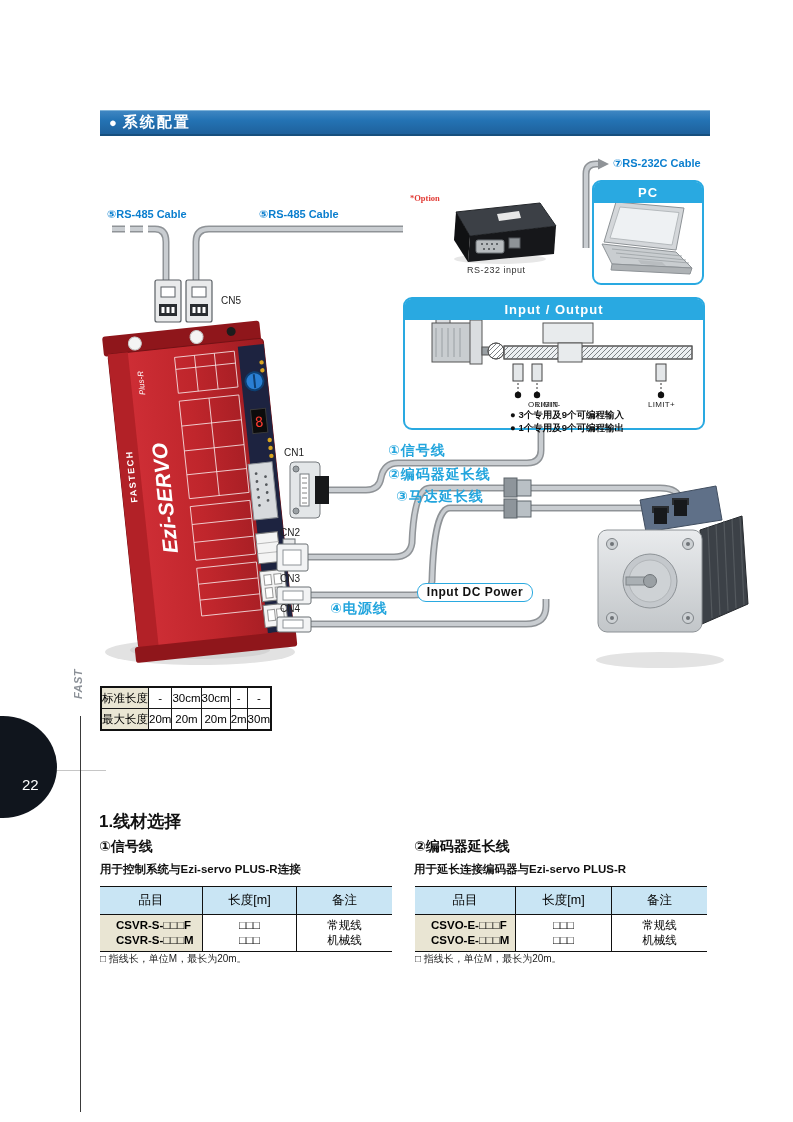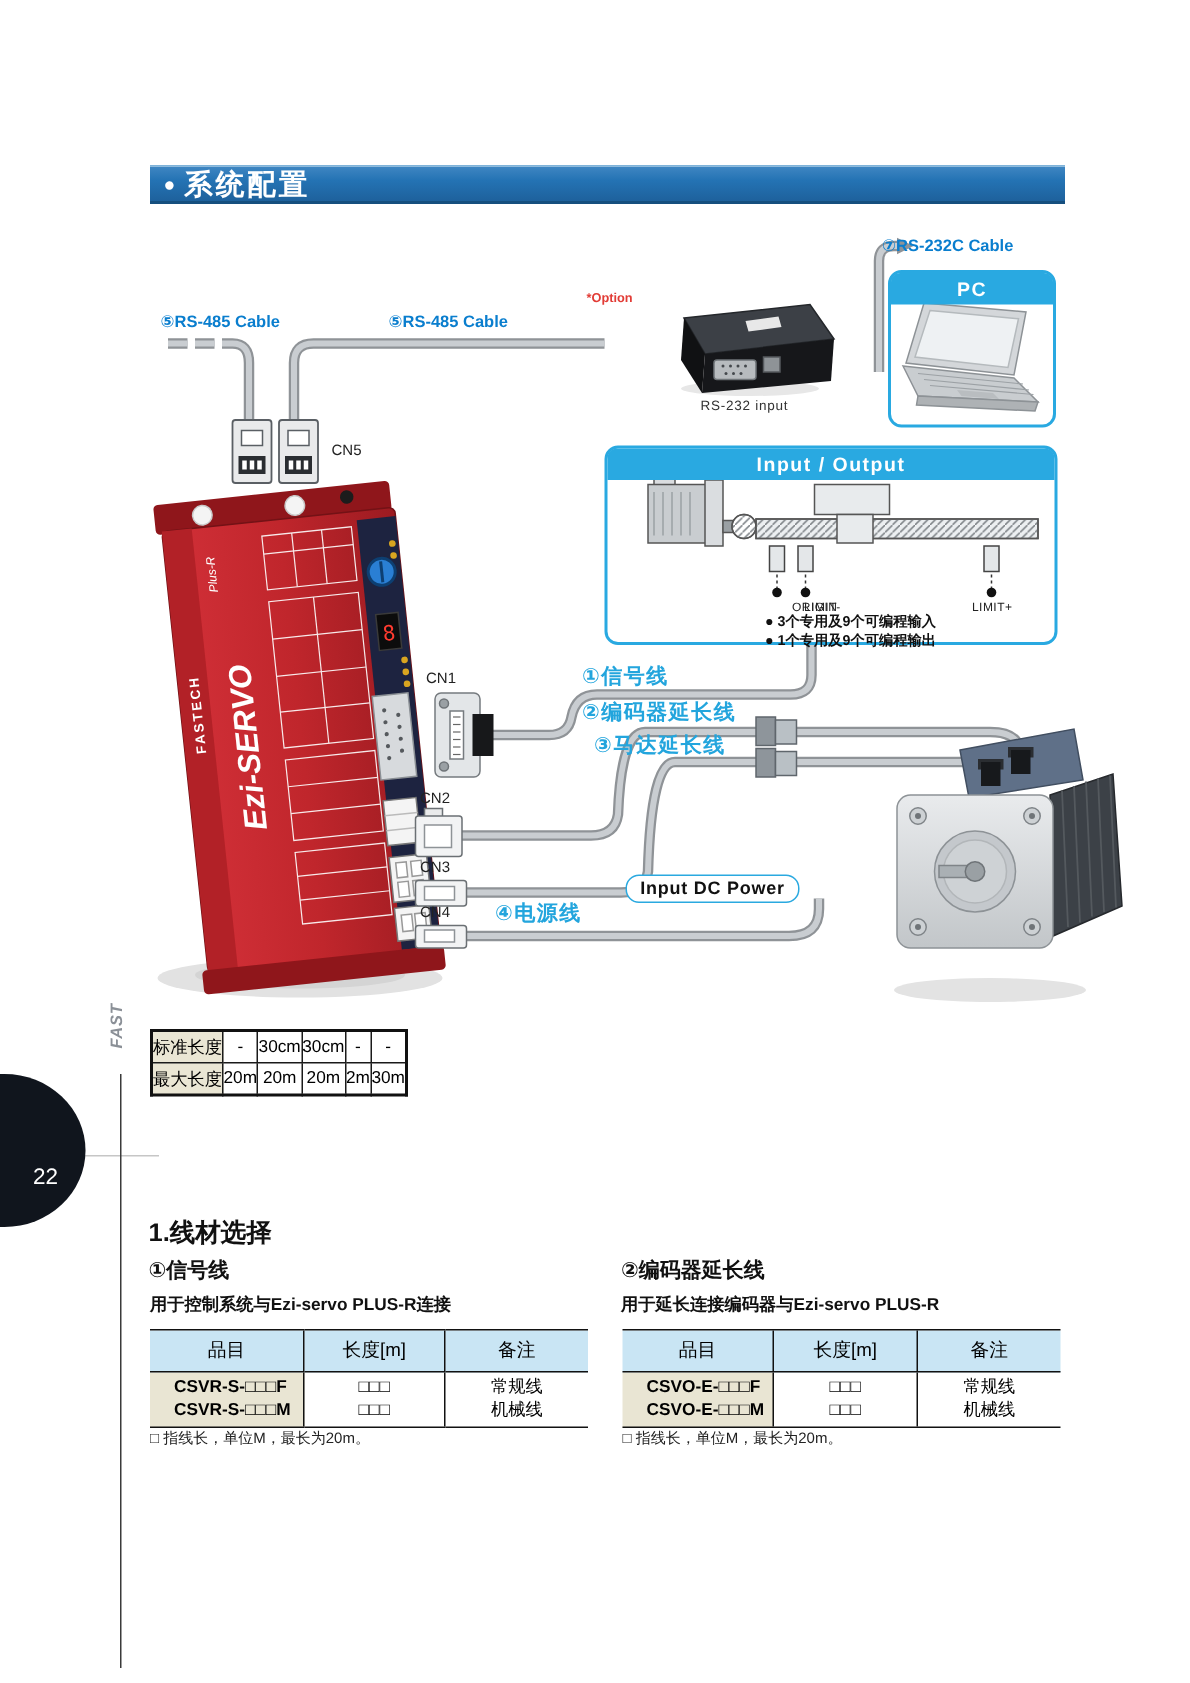--- a/index.html
+++ b/index.html
@@ -13,21 +13,21 @@
   .hrule{position:absolute;left:0;top:770px;width:106px;height:1px;background:#c6c6c6;}
   .page-circle{position:absolute;left:-51px;top:716px;width:108px;height:102px;border-radius:50%;background:#10151d;}
   .page-number{position:absolute;left:22px;top:776px;color:#fff;font-size:15px;}
 
   
   .header-bar{position:absolute;left:100px;top:110px;width:610px;height:26px;
     background:linear-gradient(#3f86c2,#2473b4 40%,#1e619c);
     border-top:1px solid #7fb3d9;border-bottom:2px solid #164f7e;box-sizing:border-box;
     color:#fff;display:flex;align-items:center;}
   .header-bar .bullet{font-size:13px;margin:0 6px 0 9px;}
-  .header-bar .title{font-size:19px;font-weight:bold;letter-spacing:2px;}
+  .header-bar .title{font-size:15px;font-weight:bold;letter-spacing:2px;}
 
   
   .dbox{position:absolute;border:2px solid #29a9e1;border-radius:9px;box-sizing:border-box;background:transparent;}
   .dbox .dbox-header{height:21px;background:#29a9e1;border-radius:6px 6px 0 0;color:#fff;
     font-weight:bold;font-size:13px;text-align:center;line-height:21px;letter-spacing:1px;}
 
   .lbl{position:absolute;white-space:nowrap;}
   .lbl-blue-sm{color:#0a7ece;font-size:11px;font-weight:bold;}
   .lbl-cn{color:#222;font-size:10px;}
   .lbl-cable{color:#23a5dd;font-size:14px;font-weight:bold;letter-spacing:1px;}
@@ -331,39 +331,39 @@
         <circle cx="688" cy="618" r="5.5" fill="#cdd1d4" stroke="#7f8488"></circle>
           <circle cx="688" cy="618" r="2" fill="#6f7478"></circle>
       </g>
       <circle cx="650" cy="581" r="27" fill="#c4c8cc" stroke="#8d9296"></circle>
       <circle cx="650" cy="581" r="21" fill="#ced2d5" stroke="#b2b6b9"></circle>
       <rect x="626" y="577" width="20" height="8" fill="#aab0b4" stroke="#7f8488"></rect>
       <circle cx="650" cy="581" r="6.5" fill="#9aa0a4" stroke="#6f7478"></circle>
     </g>
   </svg>
 
-  <div class="lbl lbl-option" style="left:391px;top:193px;">*Option</div>
+  <div class="lbl lbl-option" style="left:410px;top:193px;font-family:Liberation Serif, serif;">*Option</div>
   <div class="lbl lbl-caption" style="left:467px;top:265px;text-align:center;">RS-232 input</div>
 
   <div class="dbox" style="left:592px;top:180px;width:112px;height:105px;">
     <div class="dbox-header">PC</div>
   </div>
 
   <div class="dbox" style="left:403px;top:297px;width:302px;height:133px;">
     <div class="dbox-header">Input / Output</div>
   </div>
   <div class="lbl lbl-sensor" style="left:504px;top:400px;margin-left:32px;">LIMIT-</div>
   <div class="lbl lbl-sensor" style="left:528px;top:400px;">ORIGIN</div>
   <div class="lbl lbl-sensor" style="left:648px;top:400px;">LIMIT+</div>
   <div class="lbl lbl-io-bullet" style="left:510px;top:408px;">● 3个专用及9个可编程输入</div>
   <div class="lbl lbl-io-bullet" style="left:510px;top:421px;">● 1个专用及9个可编程输出</div>
 
   <div class="lbl lbl-blue-sm" style="left:107px;top:208px;">⑤RS-485 Cable</div>
   <div class="lbl lbl-blue-sm" style="left:259px;top:208px;">⑤RS-485 Cable</div>
-  <div class="lbl lbl-blue-sm" style="left:588px;top:157px;text-align:center;">⑦RS-232C Cable</div>
+  <div class="lbl lbl-blue-sm" style="left:613px;top:157px;text-align:center;">⑦RS-232C Cable</div>
 
   <div class="lbl lbl-cn" style="left:221px;top:295px;">CN5</div>
   <div class="lbl lbl-cn" style="left:284px;top:447px;">CN1</div>
   <div class="lbl lbl-cn" style="left:280px;top:527px;">CN2</div>
   <div class="lbl lbl-cn" style="left:280px;top:573px;">CN3</div>
   <div class="lbl lbl-cn" style="left:280px;top:603px;">CN4</div>
 
   <div class="lbl lbl-cable" style="left:388px;top:442px;">①信号线</div>
   <div class="lbl lbl-cable" style="left:388px;top:466px;">②编码器延长线</div>
   <div class="lbl lbl-cable" style="left:396px;top:488px;">③马达延长线</div>

